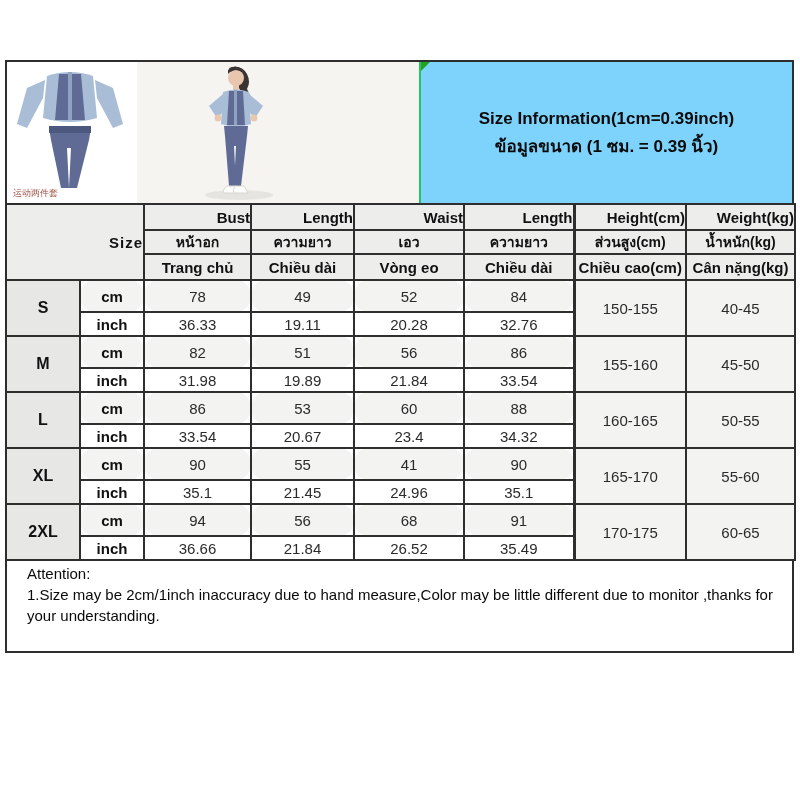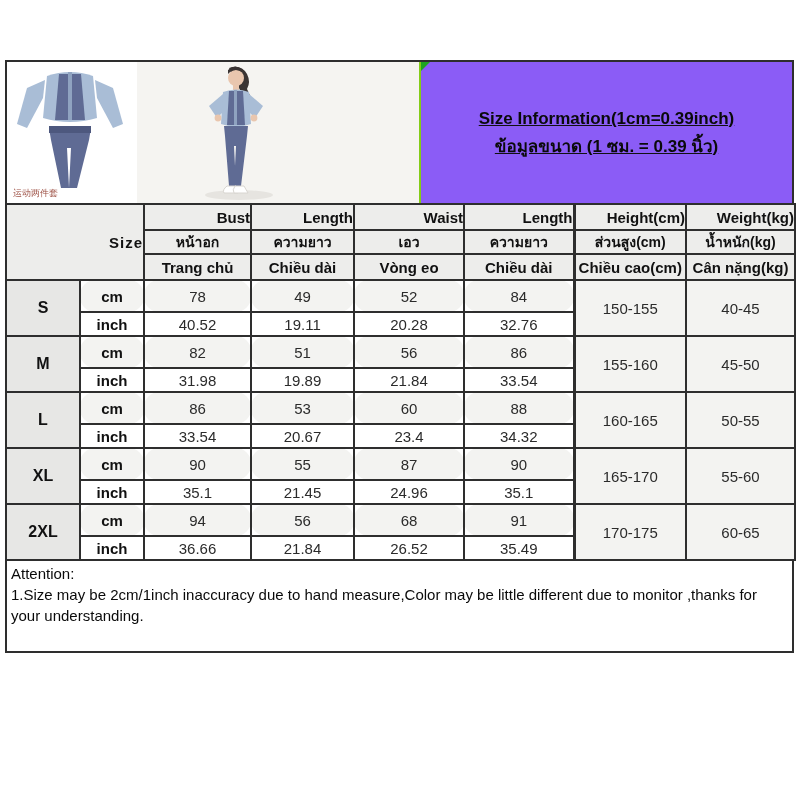--- a/index.html
+++ b/index.html
@@ -12,30 +12,29 @@
 
   
   .top-row {
     display: flex;
     border: 2px solid #2e2e2e;
     height: 145px;
   }
   .product-cell {
     width: 414px; flex: 0 0 414px;
     background: #ffffff;
-    border-right: 2px solid #84cc16;
+    border-right: 2px solid #22c55e;
     overflow: hidden;
   }
   .title-cell {
     flex: 1 1 auto;
-    background: #8b5cf6;
+    background: #7dd3fc;
     position: relative;
     display: flex; flex-direction: column; justify-content: center; align-items: center;
     text-align: center;
-    text-decoration: underline;
   }
   .sheet-flag {
     position: absolute; top: 0; left: 0; width: 0; height: 0;
     border-top: 9px solid #1fa321;
     border-right: 9px solid transparent;
   }
   .title-line { font-weight: bold; font-size: 17px; line-height: 1.6; color: #0a0a0a; }
 
   
   table.size-table {
@@ -65,21 +64,21 @@
   tr.row-in  td.unit-cell, tr.row-in  td.val-cell { background: #ffffff; height: 24px; }
   td.range-cell { font-size: 15px; background: #f3f3f1; color: #2b2b2b; }
   .thick-l { border-left-width: 3px !important; }
 
   
   .attention-box {
     border: 2px solid #2e2e2e;
     border-top: none;
     margin-top: 0px;
     min-height: 92px;
-    padding: 2px 4px 6px 4px;
+    padding: 2px 4px 6px 20px;
     background: #ffffff;
   }
   .attention-box p { font-size: 15px; line-height: 21px; color: #0a0a0a; }
 
   
   .product-cell svg { display: block; }
 </style>
 </head>
 <body>
 
@@ -184,21 +183,21 @@
           <td class="unit-cell">cm</td>
           <td class="val-cell">78</td>
           <td class="val-cell">49</td>
           <td class="val-cell">52</td>
           <td class="val-cell">84</td>
           <td class="range-cell thick-l" rowspan="2">150-155</td>
           <td class="range-cell" rowspan="2">40-45</td>
         </tr>
         <tr class="row-in">
           <td class="unit-cell">inch</td>
-          <td class="val-cell">40.52</td>
+          <td class="val-cell">36.33</td>
           <td class="val-cell">19.11</td>
           <td class="val-cell">20.28</td>
           <td class="val-cell">32.76</td>
         </tr>
         <tr class="row-cm">
           <td class="size-letter" rowspan="2">M</td>
           <td class="unit-cell">cm</td>
           <td class="val-cell">82</td>
           <td class="val-cell">51</td>
           <td class="val-cell">56</td>
@@ -228,21 +227,21 @@
           <td class="val-cell">33.54</td>
           <td class="val-cell">20.67</td>
           <td class="val-cell">23.4</td>
           <td class="val-cell">34.32</td>
         </tr>
         <tr class="row-cm">
           <td class="size-letter" rowspan="2">XL</td>
           <td class="unit-cell">cm</td>
           <td class="val-cell">90</td>
           <td class="val-cell">55</td>
-          <td class="val-cell">87</td>
+          <td class="val-cell">41</td>
           <td class="val-cell">90</td>
           <td class="range-cell thick-l" rowspan="2">165-170</td>
           <td class="range-cell" rowspan="2">55-60</td>
         </tr>
         <tr class="row-in">
           <td class="unit-cell">inch</td>
           <td class="val-cell">35.1</td>
           <td class="val-cell">21.45</td>
           <td class="val-cell">24.96</td>
           <td class="val-cell">35.1</td>

